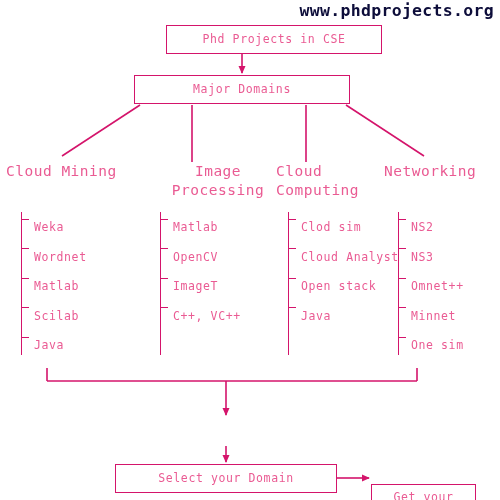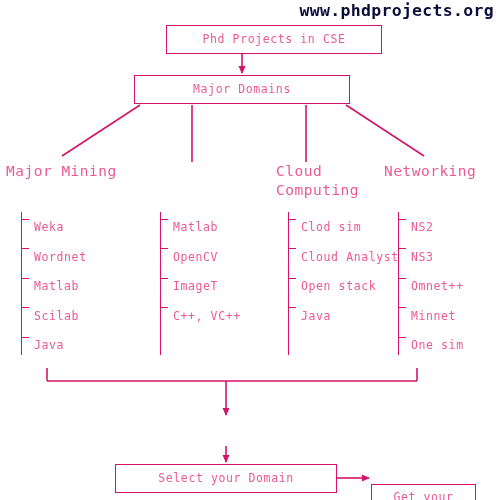--- a/index.html
+++ b/index.html
@@ -155,21 +155,23 @@
 
     <line x1="226" y1="446" x2="226" y2="462" stroke="#d4146b" stroke-width="1.6" marker-end="url(#arrow)"></line>
 
     <line x1="337" y1="478" x2="369" y2="478" stroke="#d4146b" stroke-width="1.6" marker-end="url(#arrow)"></line>
   </svg>
 
   <div class="node node-root">Phd Projects in CSE</div>
 
   <div class="node node-major">Major Domains</div>
 
-  <div class="cat-title c0">Major Mining</div>
+  <div class="cat-title c0">Cloud Mining</div>
+  <div class="cat-title c1">Image
+Processing</div>
   <div class="cat-title c2">Cloud
 Computing</div>
   <div class="cat-title c3">Networking</div>
 
   <div class="tool-list l0">
     <div class="rail"></div>
   <div class="tool-item" style="top: 0px;">
         <span class="tick"></span>
         <span class="tool-label">Weka</span>
       </div>

